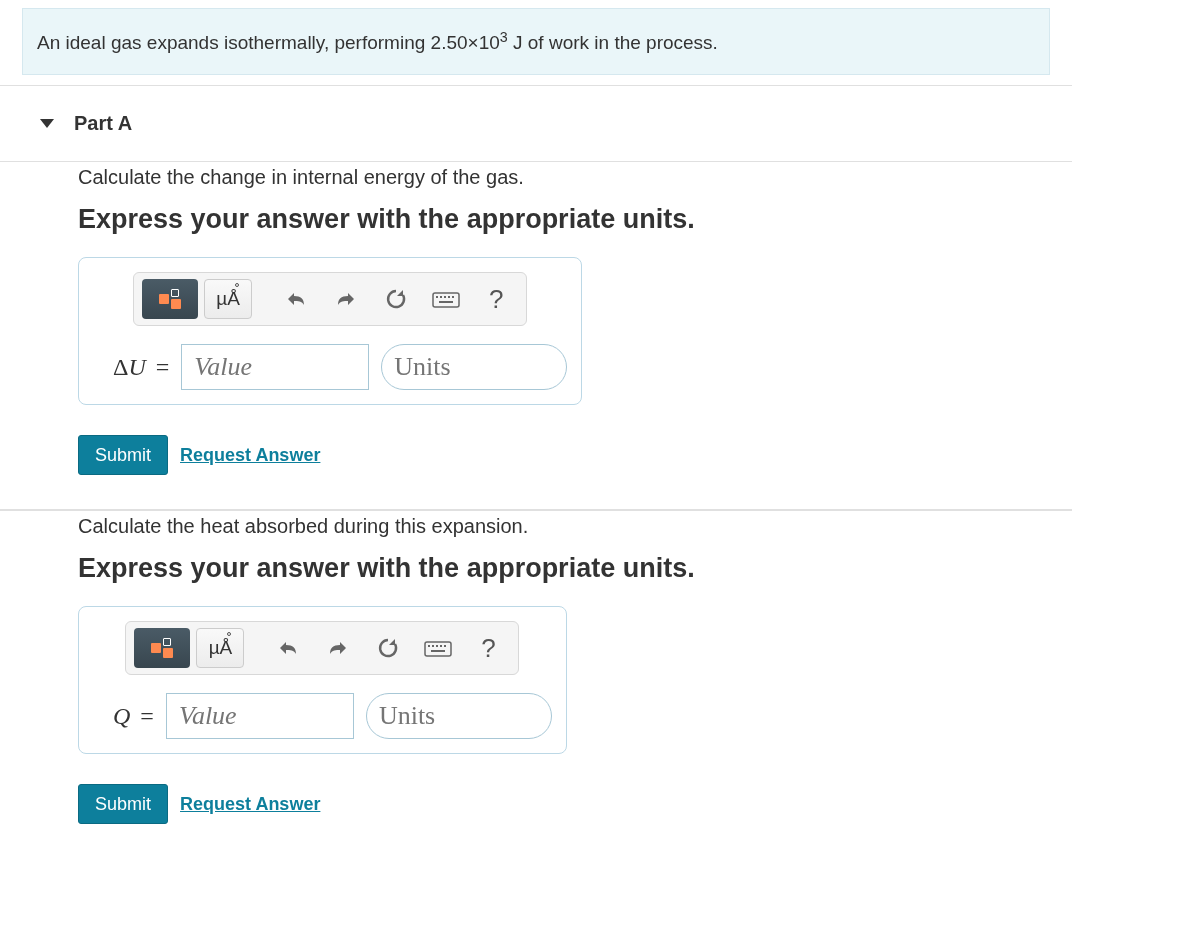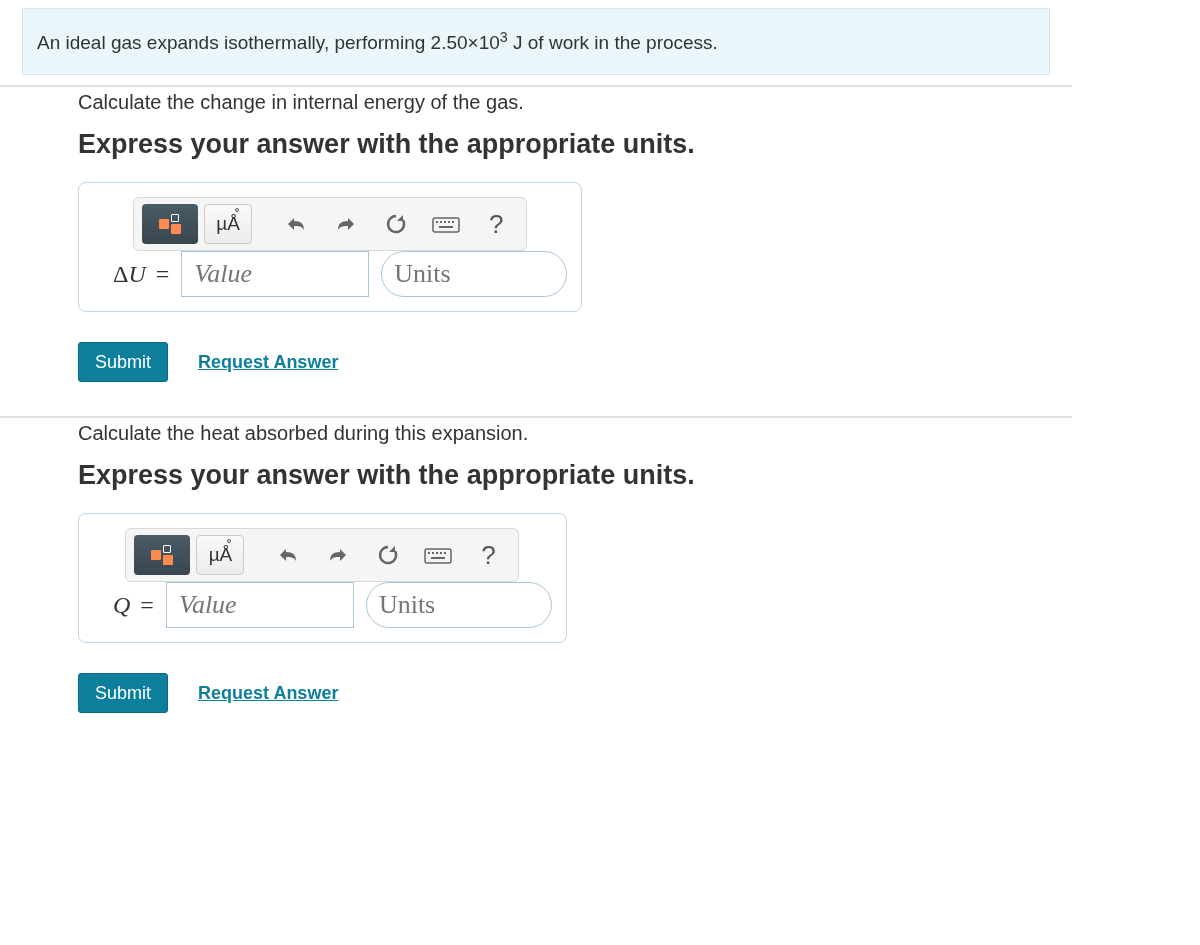--- a/index.html
+++ b/index.html
@@ -59,20 +59,21 @@
   }
   .answer-box-wrapper {
     border: 1px solid #bcd8e6;
     border-radius: 8px;
     padding: 14px;
     display: inline-block;
   }
   .toolbar-row {
     display: flex;
     justify-content: center;
+    margin-bottom: 18px;
   }
   .toolbar {
     background: #f5f5f5;
     border: 1px solid #d8d8d8;
     border-radius: 6px;
     display: flex;
     align-items: center;
     gap: 6px;
     padding: 6px 8px;
     height: 54px;
@@ -131,21 +132,21 @@
     font-family: "Times New Roman", serif;
     font-size: 26px;
     color: #777;
     padding: 8px 12px;
     display: flex;
     align-items: center;
     background: #fff;
   }
   .value-field { width: 188px; font-style: italic;}
   .units-field { width: 186px; border-radius: 23px; }
-  .actions { margin-top: 30px; display:flex; align-items:center; gap: 30px;}
+  .actions { margin-top: 30px; display:flex; align-items:center; gap: 12px;}
   .submit-btn {
     background: #0d7f9c;
     border: 1px solid #0a6a82;
     color: #fff;
     height: 40px;
     padding: 0 16px;
     font-size: 18px;
     border-radius: 3px;
     cursor: pointer;
   }
@@ -162,20 +163,24 @@
 <body>
 
 <div class="container">
 
   <div class="problem-statement">
     <span>An ideal gas expands isothermally, performing </span><span>2.50×10</span><sup>3</sup><span> J of work in the process.</span>
   </div>
 
   <div class="divider"></div>
 
+  <div class="part-header">
+    <div class="collapse-caret"></div>
+    <span>Part A</span>
+  </div>
   <div class="divider"></div>
 
   <div class="part-body">
     <div class="prompt">Calculate the change in internal energy of the gas.</div>
     <div class="prompt-bold">Express your answer with the appropriate units.</div>
 
     <div class="answer-box-wrapper">
       <div class="toolbar-row">
         <div class="toolbar">
           <div class="tb-templates">

